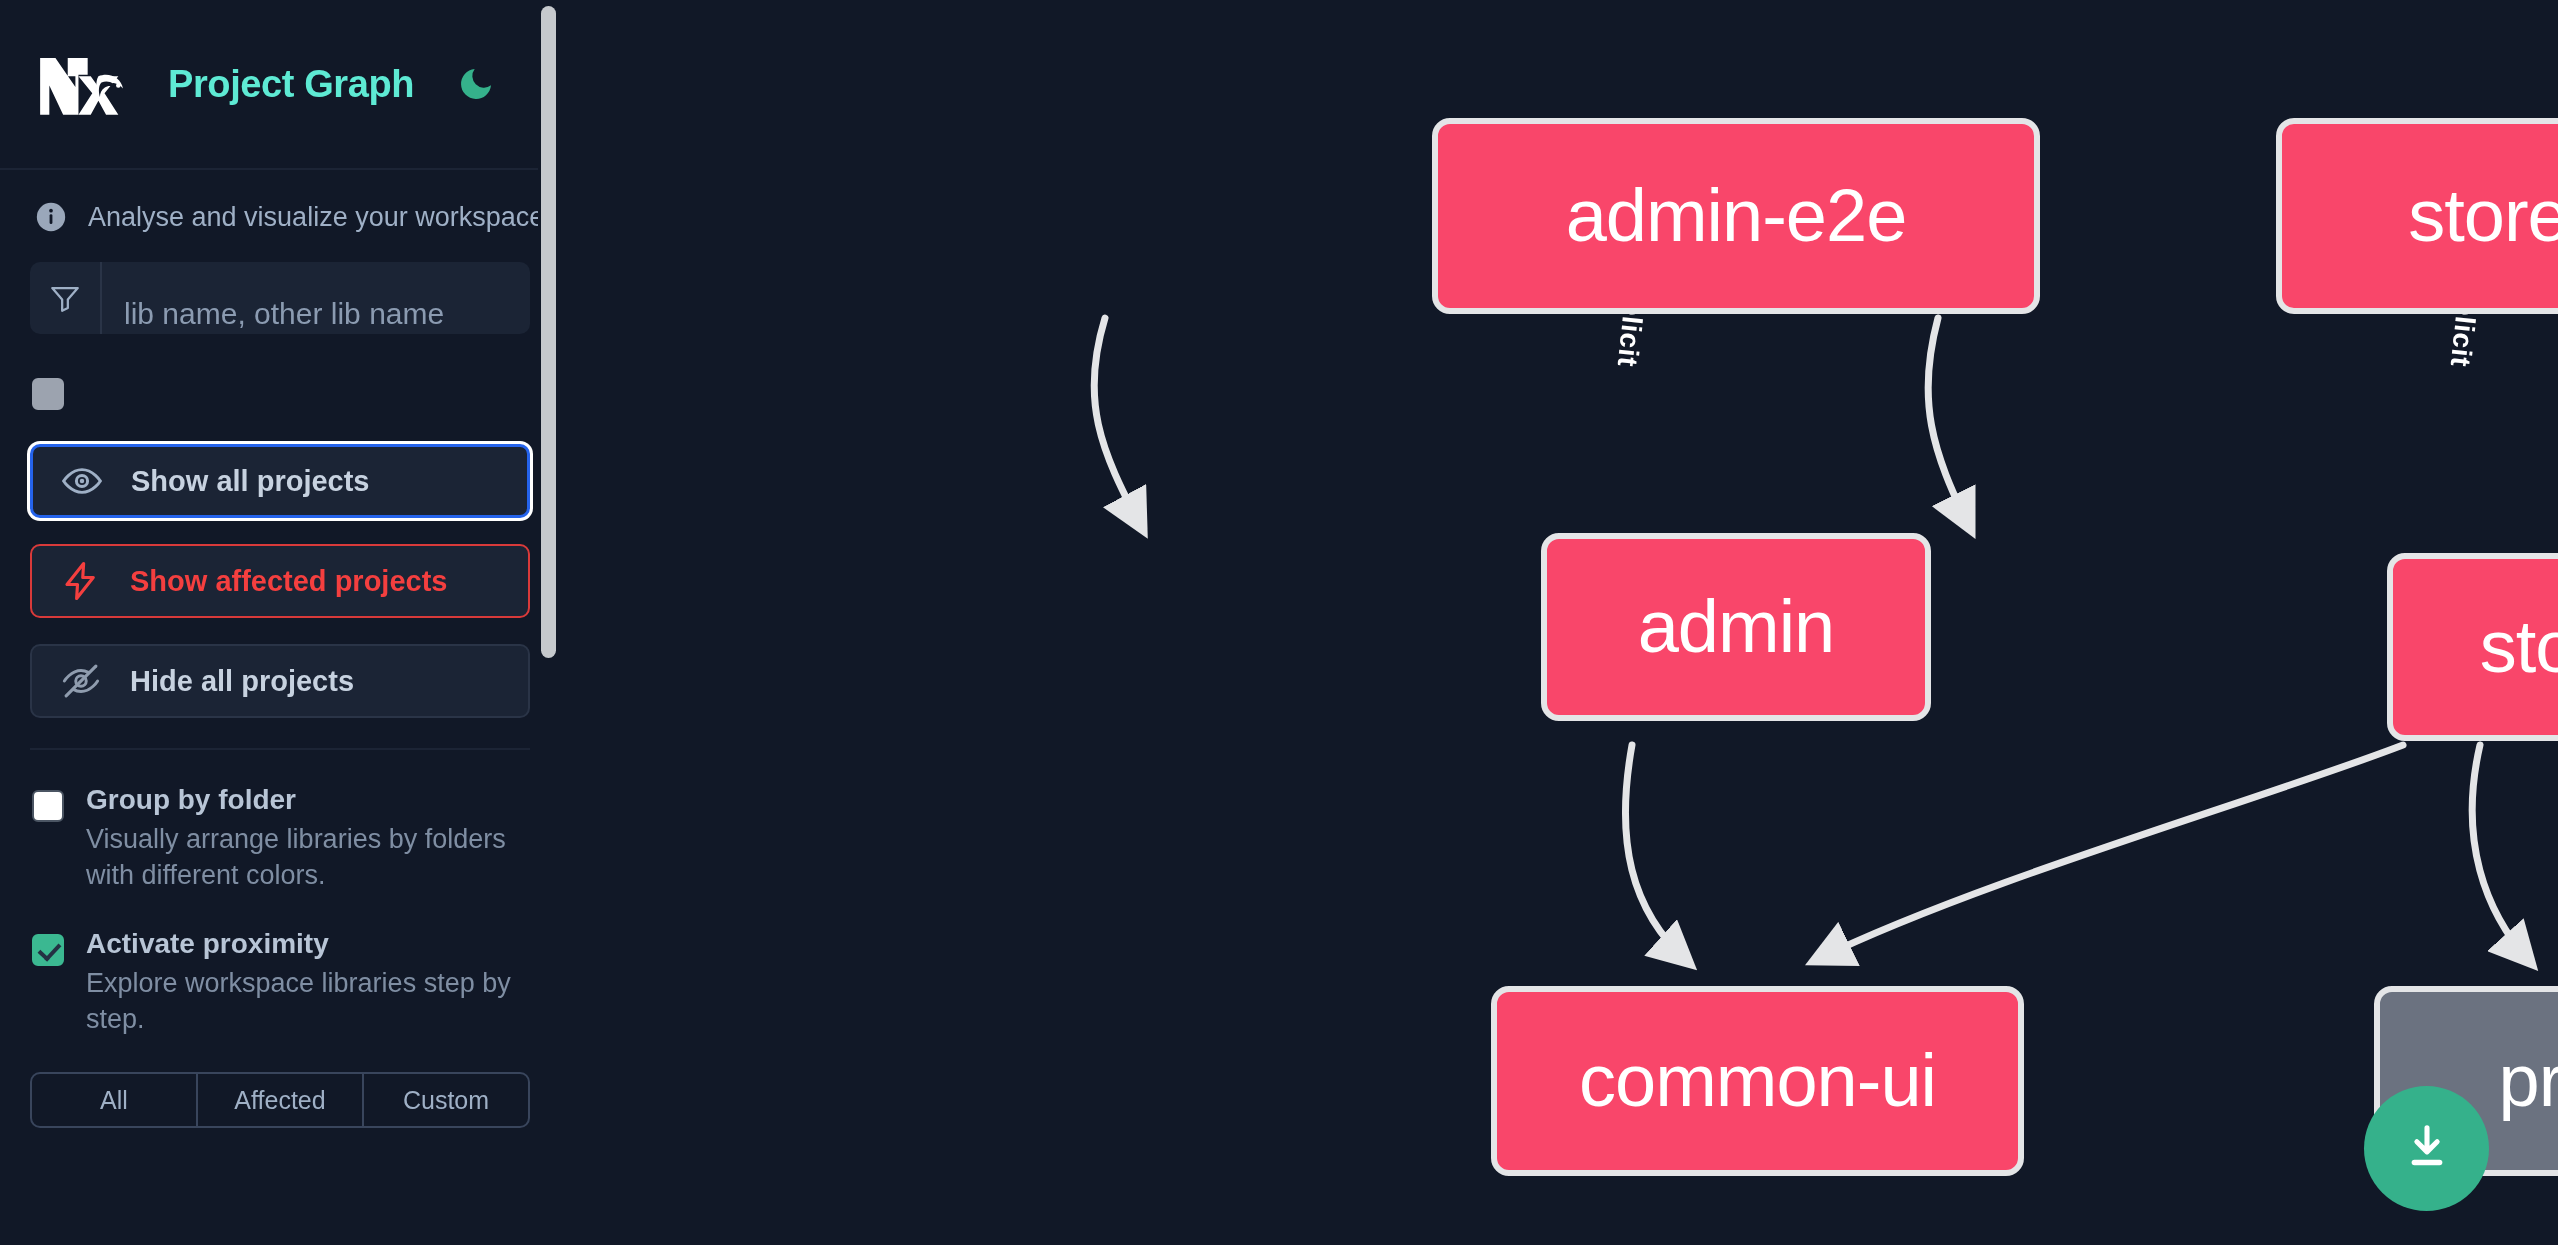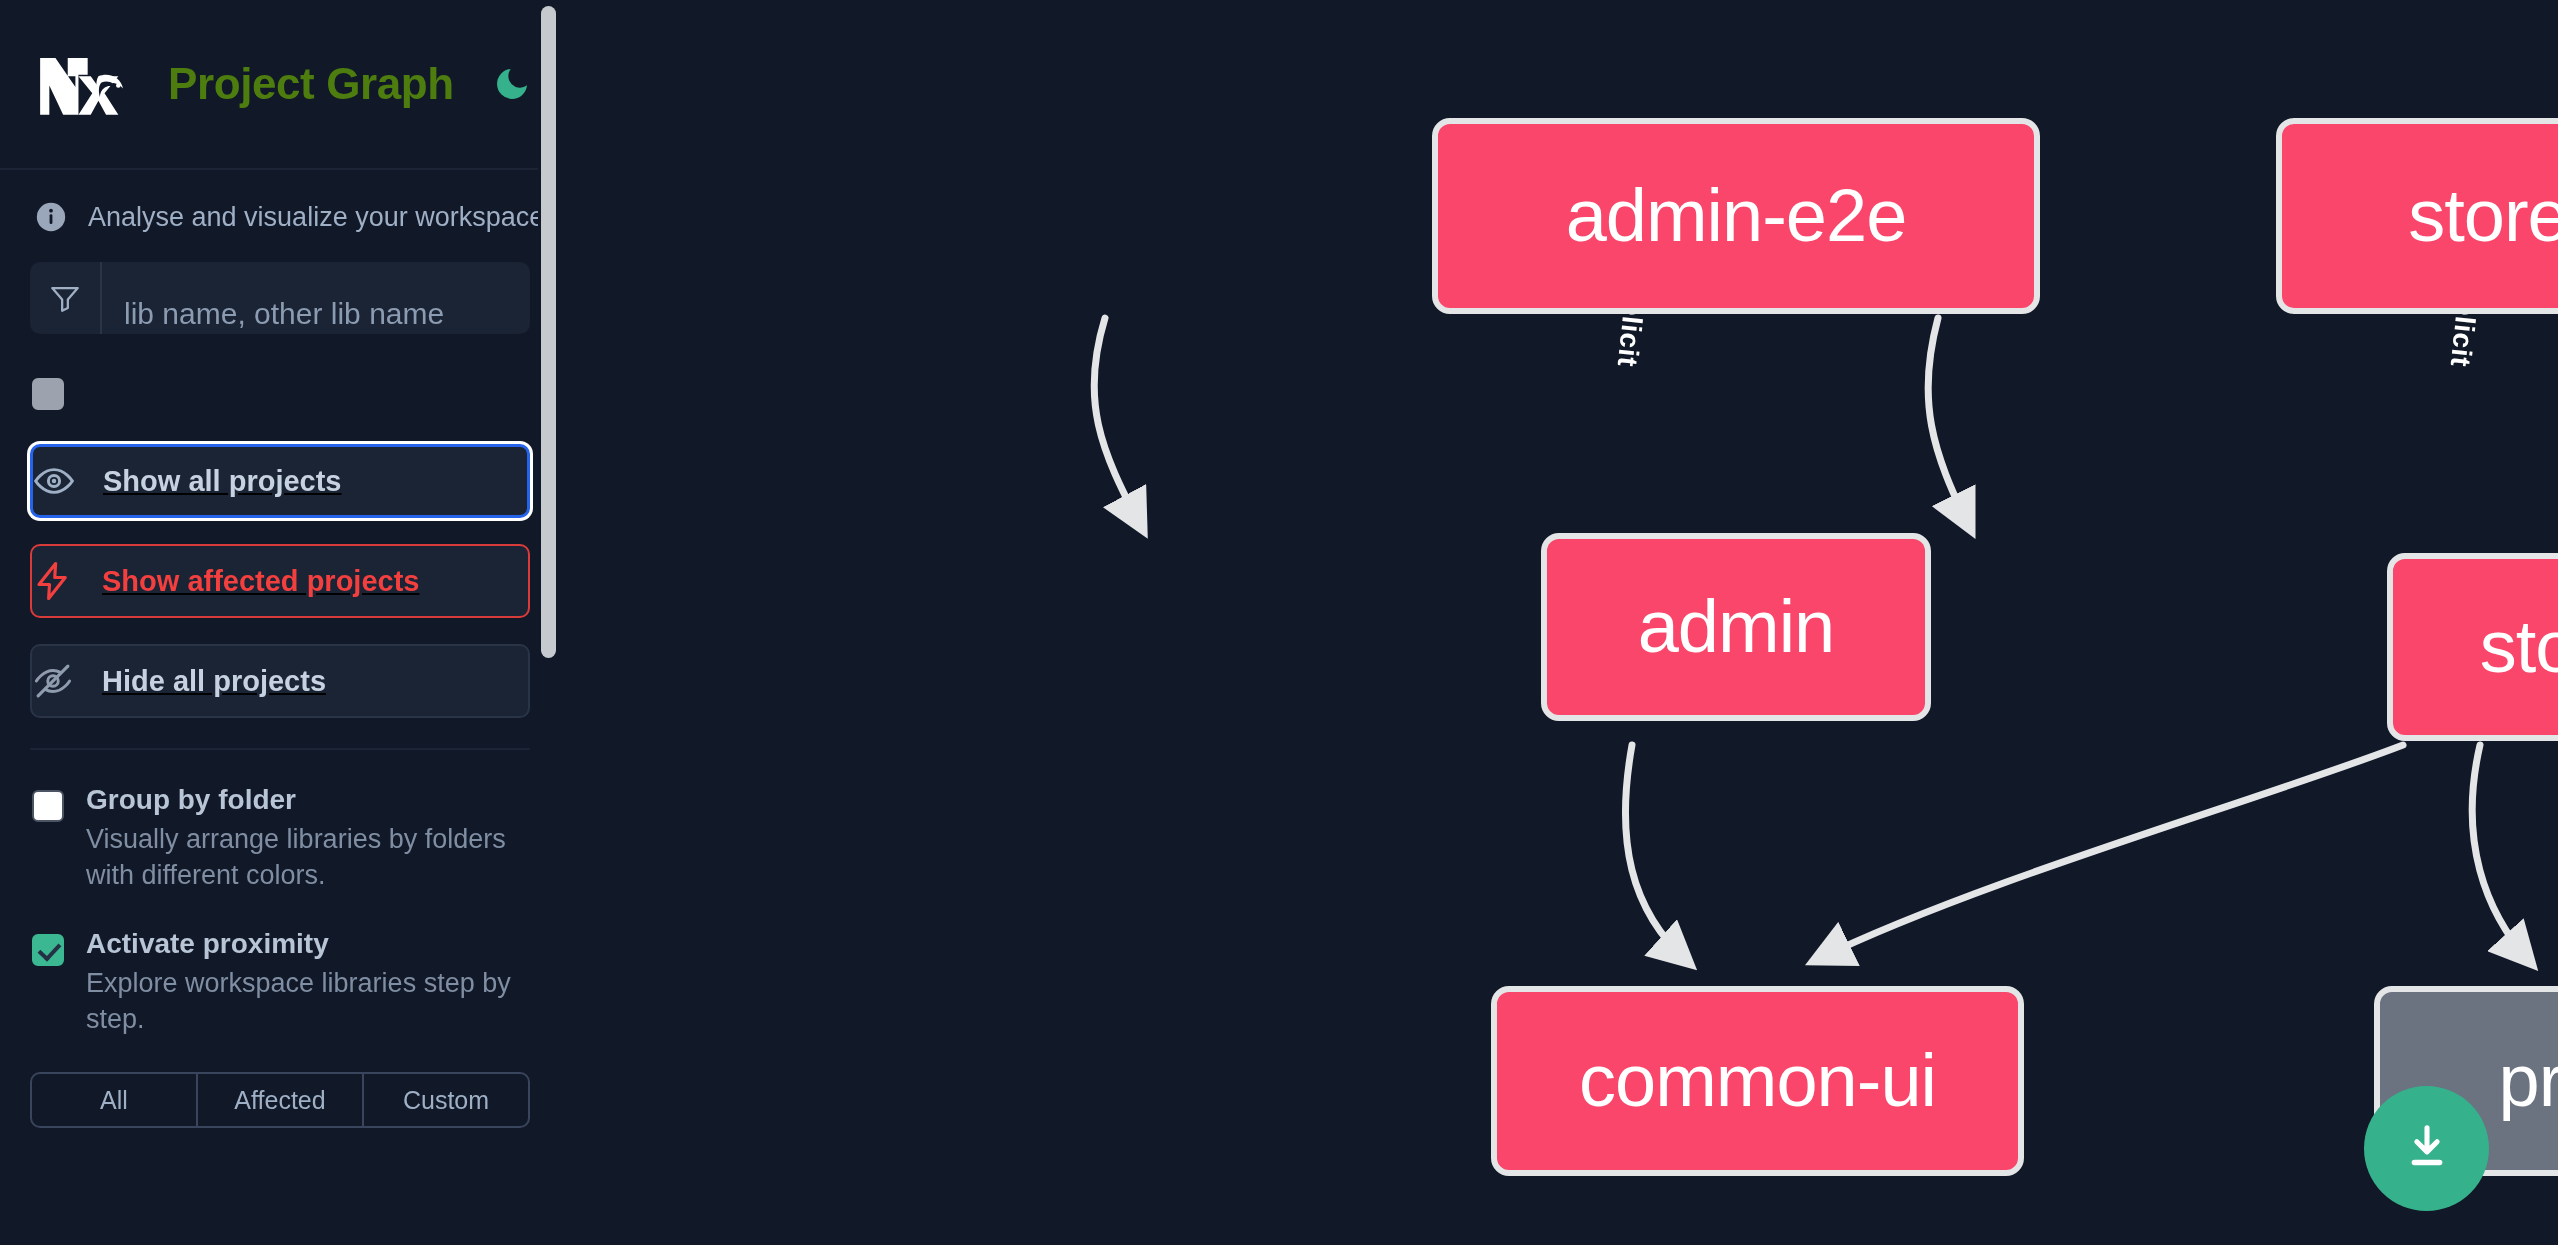--- a/index.html
+++ b/index.html
@@ -21,22 +21,22 @@
   }
   .sb-header {
     height: 170px;
     display: flex; align-items: center;
     padding: 0 34px;
     border-bottom: 2px solid #1d2troubleshoot;
     border-bottom: 2px solid #1c2435;
   }
   .nx-logo { width: 92px; height: 64px; flex: 0 0 92px; margin-right: 42px; }
   .app-title {
-    color: #4d7c0f;
-    font-size: 44px;
+    color: #5eead4;
+    font-size: 38px;
     font-weight: 700;
     letter-spacing: -0.4px;
     white-space: nowrap;
   }
   .moon-btn {
     margin-left: 38px;
     width: 48px; height: 48px;
     display: flex; align-items: center; justify-content: center;
     cursor: pointer;
   }
@@ -108,23 +108,23 @@
     max-width: 440px;
   }
 
   .btn-stack { margin: 6px 0 30px 0; }
   .g-btn {
     display: flex; align-items: center;
     height: 74px;
     border-radius: 10px;
     background: #1b2435;
     margin-bottom: 26px;
+    padding-left: 28px;
     cursor: pointer;
     border: 2px solid #2a3447;
-    text-decoration: underline;
   }
   .g-btn .gicon { width: 42px; height: 42px; flex: 0 0 42px; margin-right: 28px; }
   .g-btn .glabel { font-size: 29px; font-weight: 700; color: #c7d2e0; white-space: nowrap; }
   .g-btn.focused {
     border: 3px solid #2563eb;
     box-shadow: 0 0 0 3px #ffffff;
   }
   .g-btn.danger { border: 2px solid #d93a3a; }
   .g-btn.danger .glabel { color: #f43f3f; }
 

